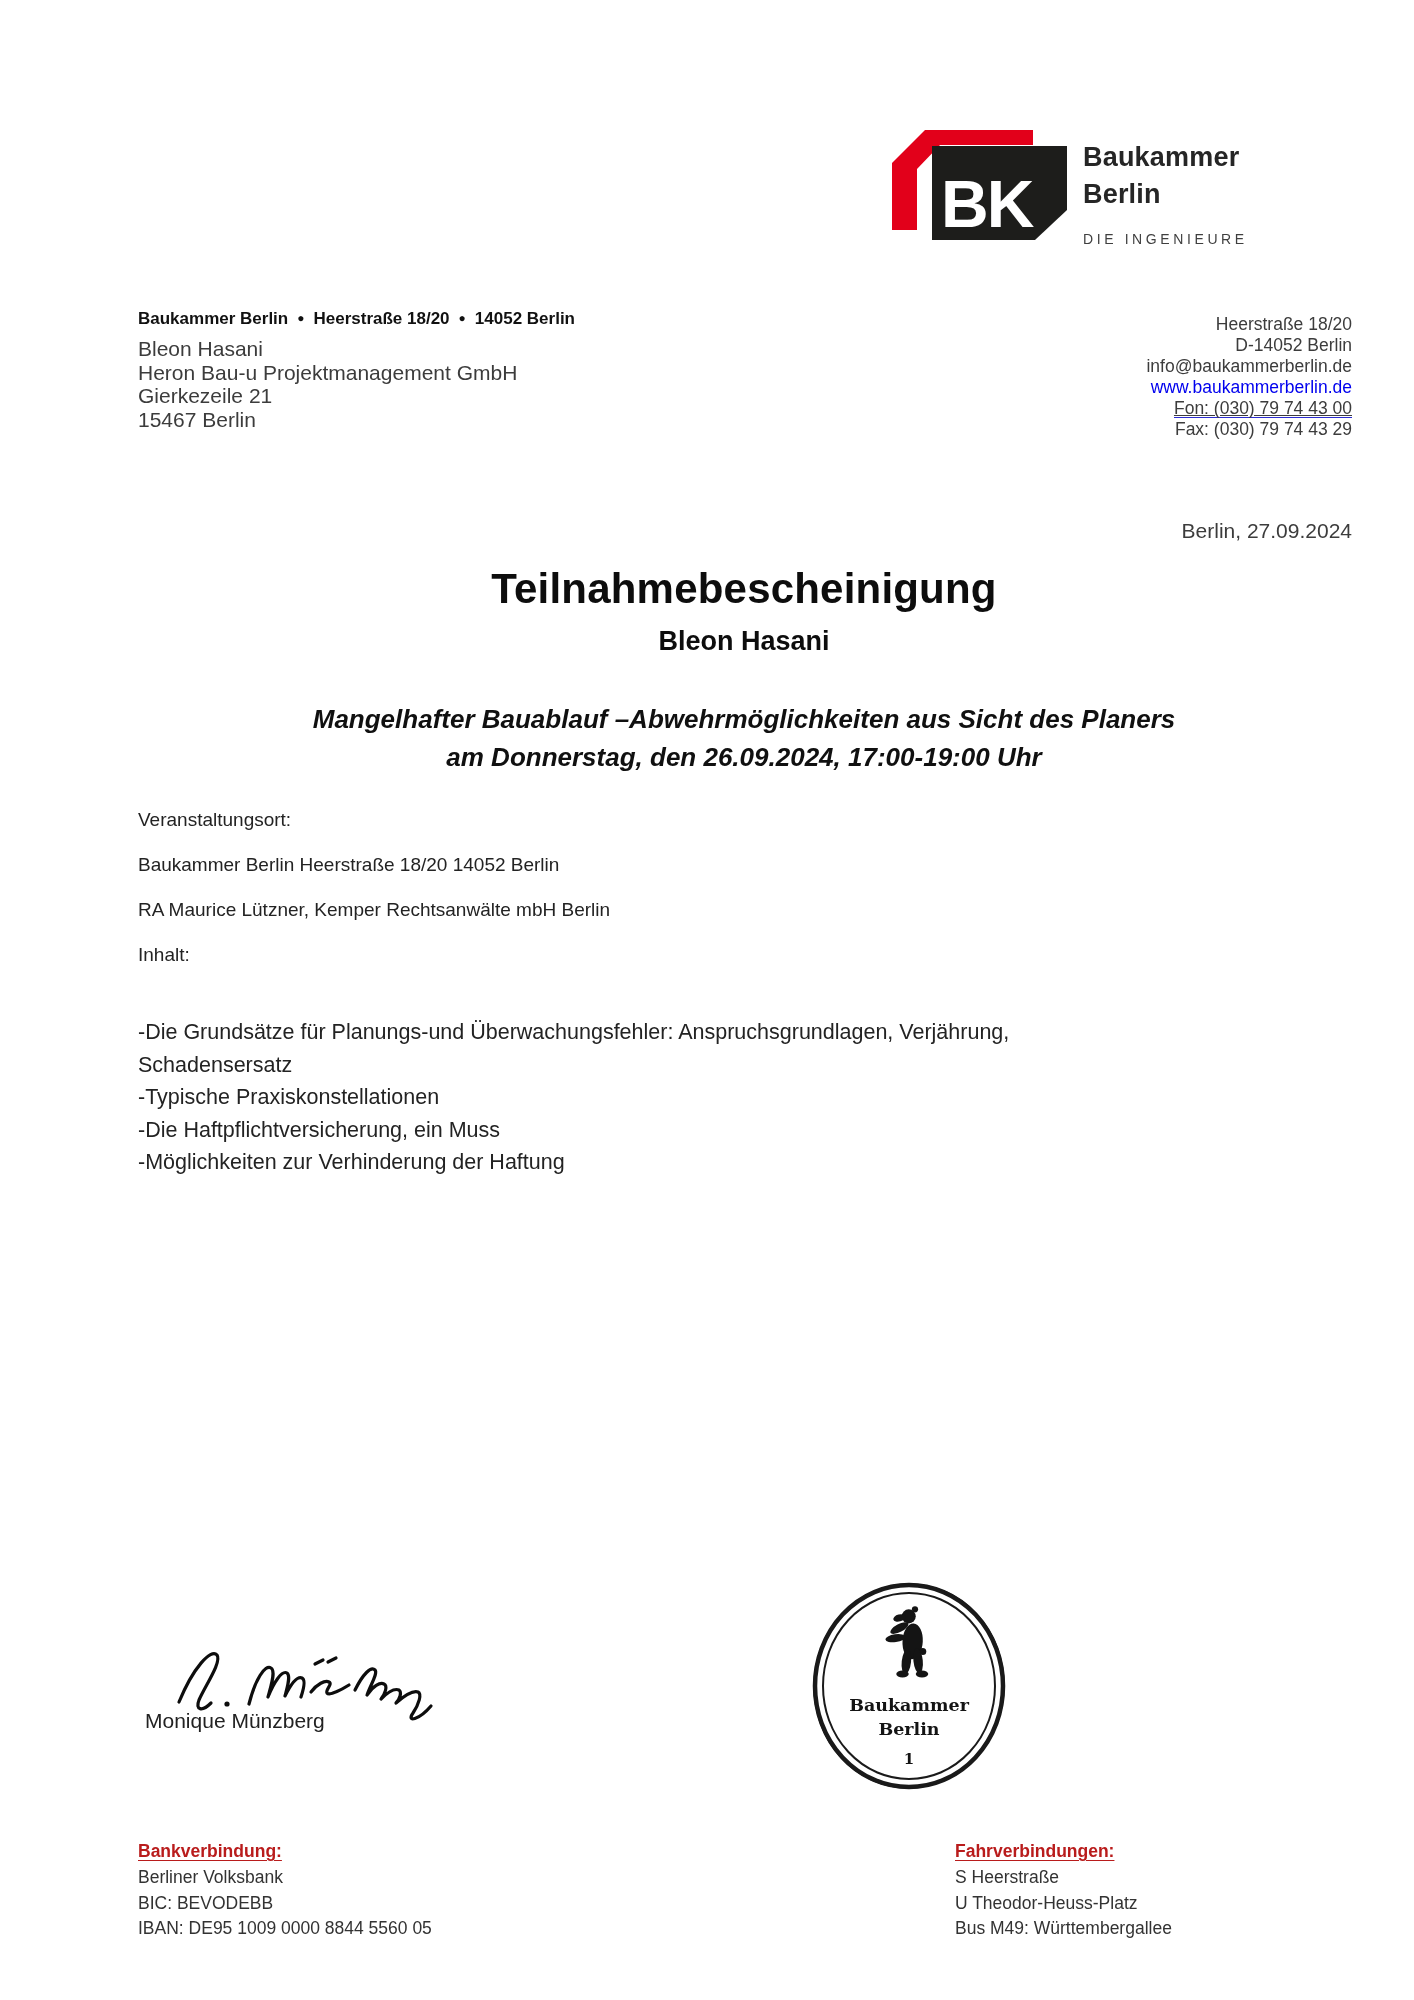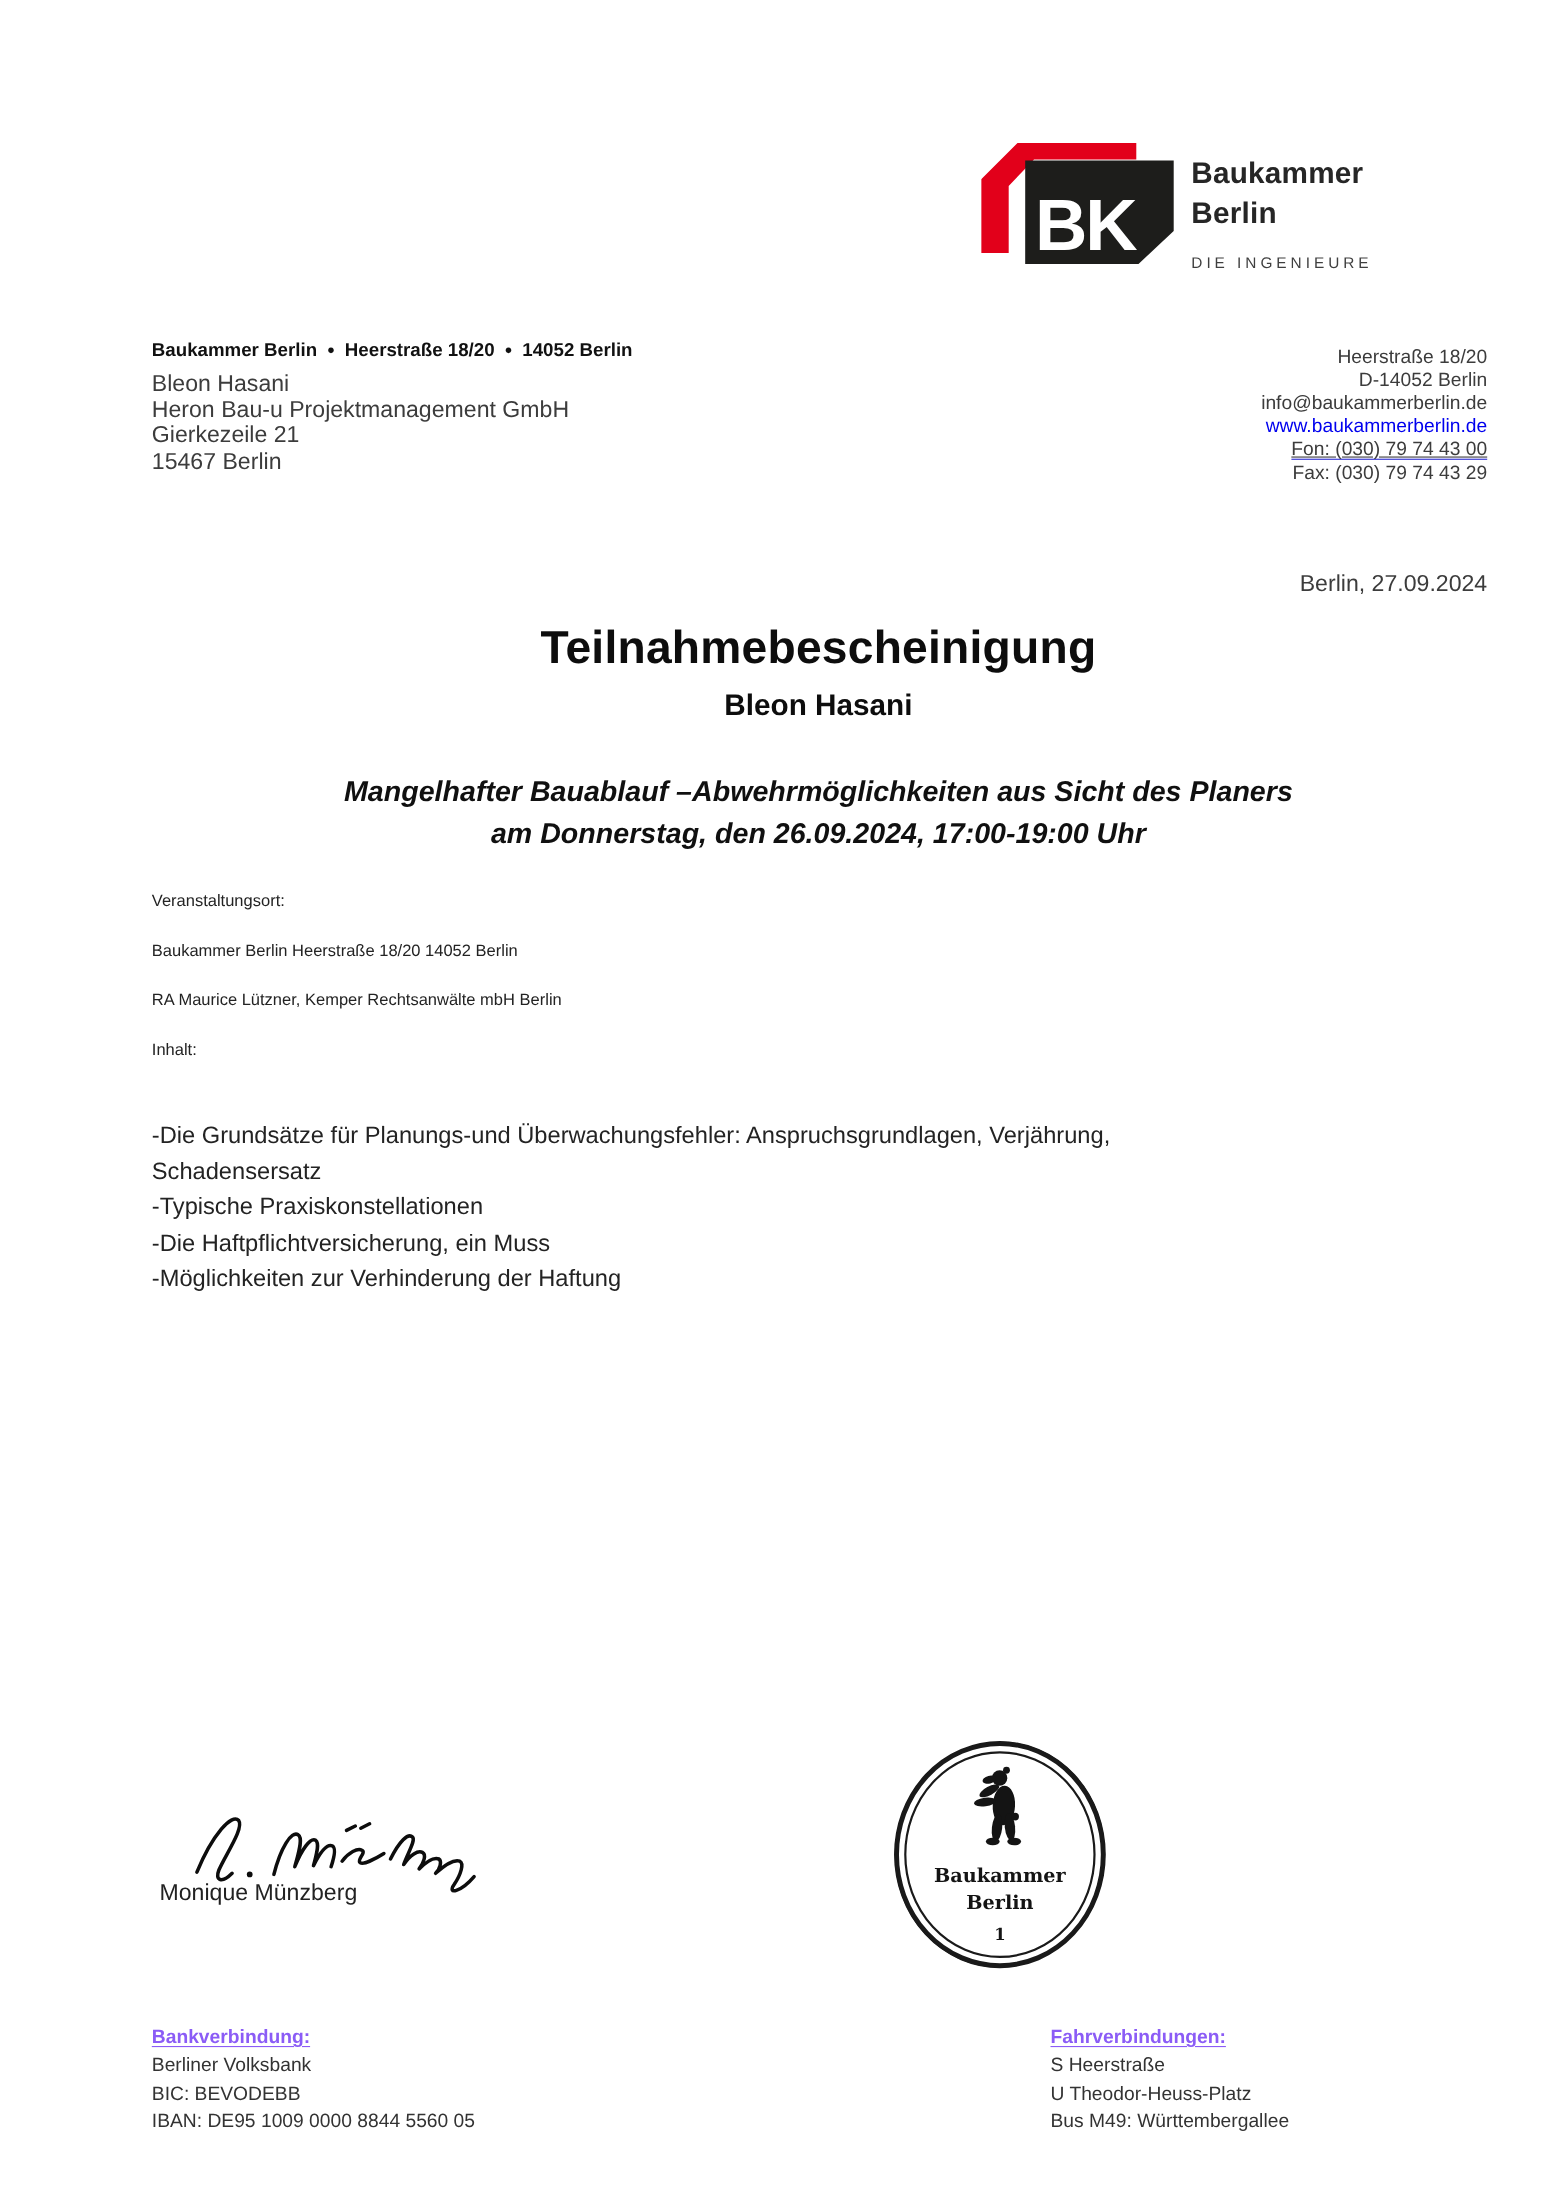--- a/index.html
+++ b/index.html
@@ -30,33 +30,33 @@
   .fon-link .u{text-decoration:underline;}
   
   .date-line{position:absolute;right:62px;top:519px;font-size:21px;color:#3c3c3c;}
   .headline{position:absolute;left:138px;width:1212px;top:565px;text-align:center;color:#0d0d0d;}
   .headline h1{margin:0;font-size:42px;font-weight:bold;letter-spacing:.2px;}
   .attendee{margin-top:13px;font-size:27px;font-weight:bold;}
   .seminar{position:absolute;left:138px;width:1212px;top:701px;text-align:center;
     font-size:26px;font-weight:bold;font-style:italic;line-height:37.5px;color:#101010;}
   
   .details{position:absolute;left:138px;top:806px;width:1012px;
-    font-size:15px;color:#232323;}
+    font-size:19px;color:#232323;}
   .details p{margin:0 0 18px 0;line-height:27px;}
   .content-list{position:absolute;left:138px;top:1016px;width:1000px;
     font-size:21.5px;line-height:32.5px;color:#232323;}
   
   .signature-svg{position:absolute;left:165px;top:1624px;}
   .signature-name{position:absolute;left:145px;top:1709px;font-size:21px;color:#222;}
   .stamp{position:absolute;left:811px;top:1581px;}
   
   .footer-col{position:absolute;top:1839px;font-size:17.5px;line-height:25.8px;color:#333;}
   .footer-bank{left:138px;}
   .footer-transit{left:955px;}
-  .footer-col .head{font-weight:bold;color:#8b5cf6;text-decoration:underline;text-underline-offset:3px;}
+  .footer-col .head{font-weight:bold;color:#b91c1c;text-decoration:underline;text-underline-offset:3px;}
 </style>
 </head>
 <body>
 
 <div class="page">
 
   <svg class="logo-mark" width="176" height="112" viewBox="0 0 176 112">
     <path d="M0,33 L33,0 L141,0 L141,15 L48,15 L25,39 L25,100 L0,100 Z" fill="#e2001a"></path>
     <path d="M40,16 L175,16 L175,80 L143,110 L40,110 Z" fill="#1d1d1b"></path>
     <text x="49" y="97" fill="#ffffff" font-family="Liberation Sans, sans-serif" font-weight="bold" font-size="66" letter-spacing="-2">BK</text>

